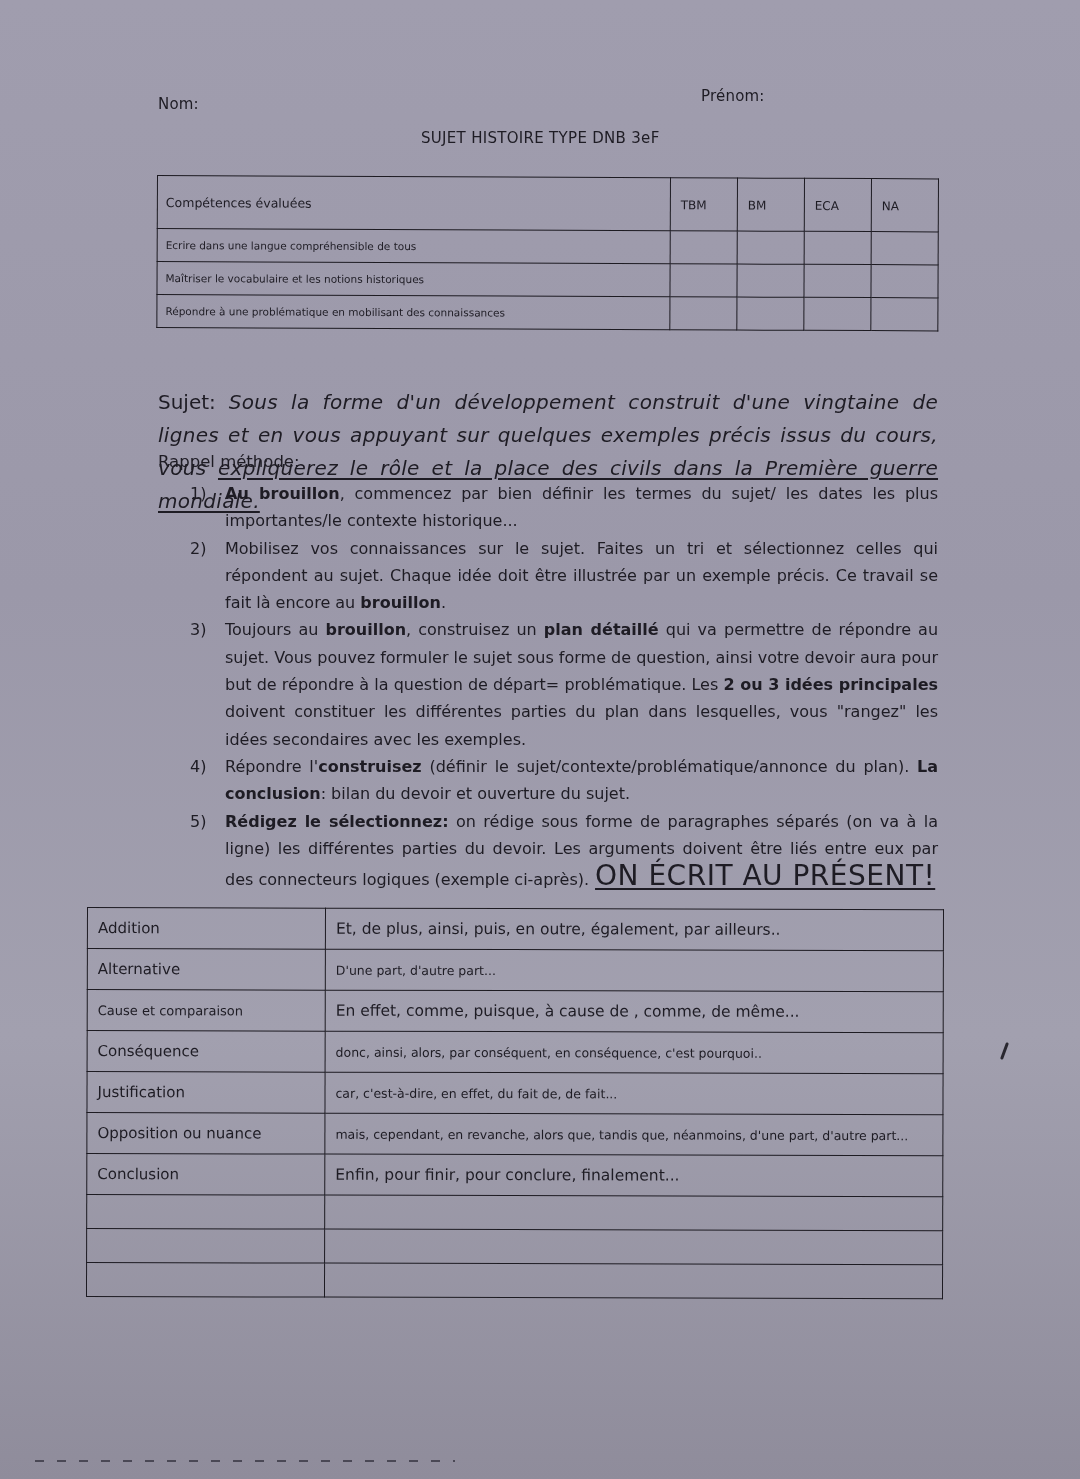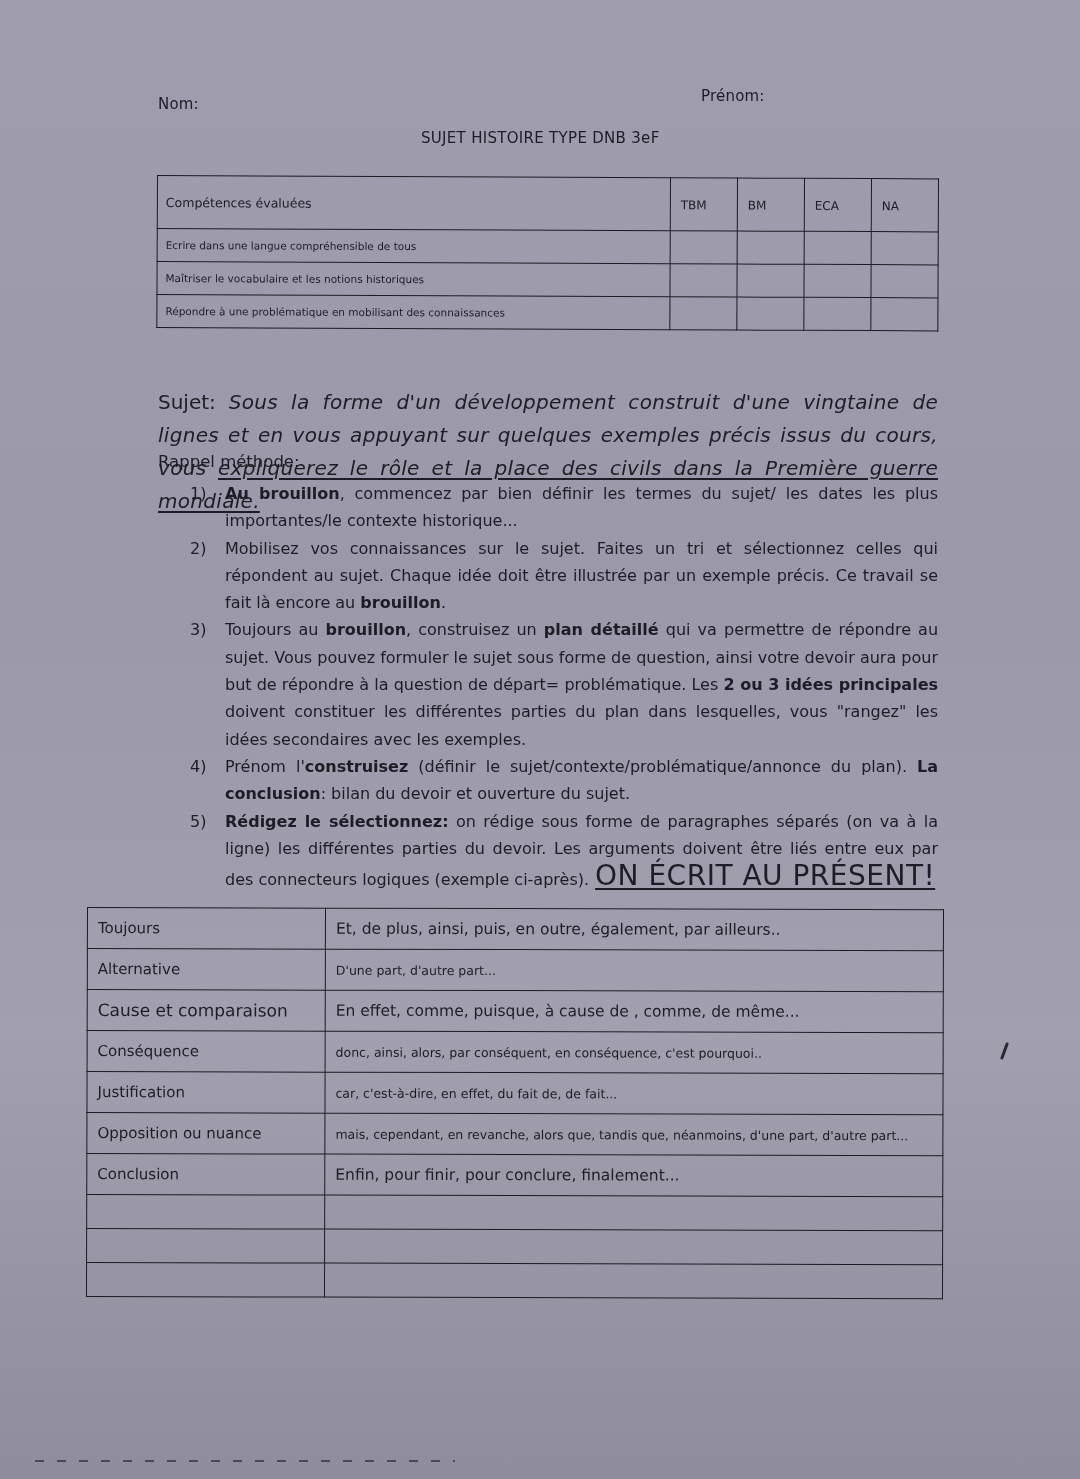--- a/index.html
+++ b/index.html
@@ -37,21 +37,21 @@
     .step .txt { flex: 1; text-align: justify; }
     .step b { font-weight: bold; }
     .present { font-size: 28px; text-decoration: underline; text-underline-offset: 3px; letter-spacing: 0.5px; margin-left: 6px; }
 
     
     #conn-table { left: 87px; top: 907px; width: 857px; transform: rotate(0.15deg); transform-origin: left top; }
     #conn-table td { border: 1.8px solid #1d1b22; height: 40px; padding: 0 10px; vertical-align: middle; }
     #conn-table td.cat { width: 217px; font-size: 15px; }
     #conn-table td.ex { font-size: 15.5px; }
     #conn-table td.ex.small { font-size: 12.5px; }
-    #conn-table td.cat.small { font-size: 17px; }
+    #conn-table td.cat.small { font-size: 13px; }
     #conn-table tr.empty td { height: 33px; }
 
     #pen-mark { left: 1003px; top: 1042px; width: 3px; height: 18px; background: #2a2830; transform: rotate(20deg); border-radius: 2px; }
     #bottom-dashes { left: 35px; top: 1460px; width: 420px; height: 2px;
       background: repeating-linear-gradient(90deg, #4a4855 0 9px, transparent 9px 22px); }
   </style>
 </head>
 <body>
 
 <div class="abs hdr" id="nom">Nom:</div>
@@ -107,32 +107,32 @@
     <div class="step">
       <span class="num">2)</span>
       <span class="txt"><span>Mobilisez vos connaissances sur le sujet. Faites un tri et sélectionnez celles qui répondent au sujet. Chaque idée doit être illustrée par un exemple précis. Ce travail se fait là encore au </span><b>brouillon</b><span>.</span></span>
     </div>
     <div class="step">
       <span class="num">3)</span>
       <span class="txt"><span>Toujours au </span><b>brouillon</b><span>, construisez un </span><b>plan détaillé</b><span> qui va permettre de répondre au sujet. Vous pouvez formuler le sujet sous forme de question, ainsi votre devoir aura pour but de répondre à la question de départ= problématique. Les </span><b>2 ou 3 idées principales</b><span> doivent constituer les différentes parties du plan dans lesquelles, vous "rangez" les idées secondaires avec les exemples.</span></span>
     </div>
     <div class="step">
       <span class="num">4)</span>
-      <span class="txt"><span>Prénom l'</span><b>construisez</b><span> (définir le sujet/contexte/problématique/annonce du plan). </span><b>La conclusion</b><span>: bilan du devoir et ouverture du sujet.</span></span>
+      <span class="txt"><span>Répondre l'</span><b>construisez</b><span> (définir le sujet/contexte/problématique/annonce du plan). </span><b>La conclusion</b><span>: bilan du devoir et ouverture du sujet.</span></span>
     </div>
     <div class="step">
       <span class="num">5)</span>
       <span class="txt"><b>Rédigez le sélectionnez:</b><span> on rédige sous forme de paragraphes séparés (on va à la ligne) les différentes parties du devoir. Les arguments doivent être liés entre eux par des connecteurs logiques (exemple ci-après).</span><span class="present">ON ÉCRIT AU PRÉSENT!</span></span>
     </div>
   </div>
 
 <table class="abs" id="conn-table">
   <tbody id="conn-body">
       <tr>
-        <td class="cat">Toujours</td>
+        <td class="cat">Addition</td>
         <td class="ex">Et, de plus, ainsi, puis, en outre, également, par ailleurs..</td>
       </tr>
       <tr>
         <td class="cat">Alternative</td>
         <td class="ex small">D'une part, d'autre part...</td>
       </tr>
       <tr>
         <td class="cat small">Cause et comparaison</td>
         <td class="ex">En effet, comme, puisque, à cause de , comme, de même...</td>
       </tr>

